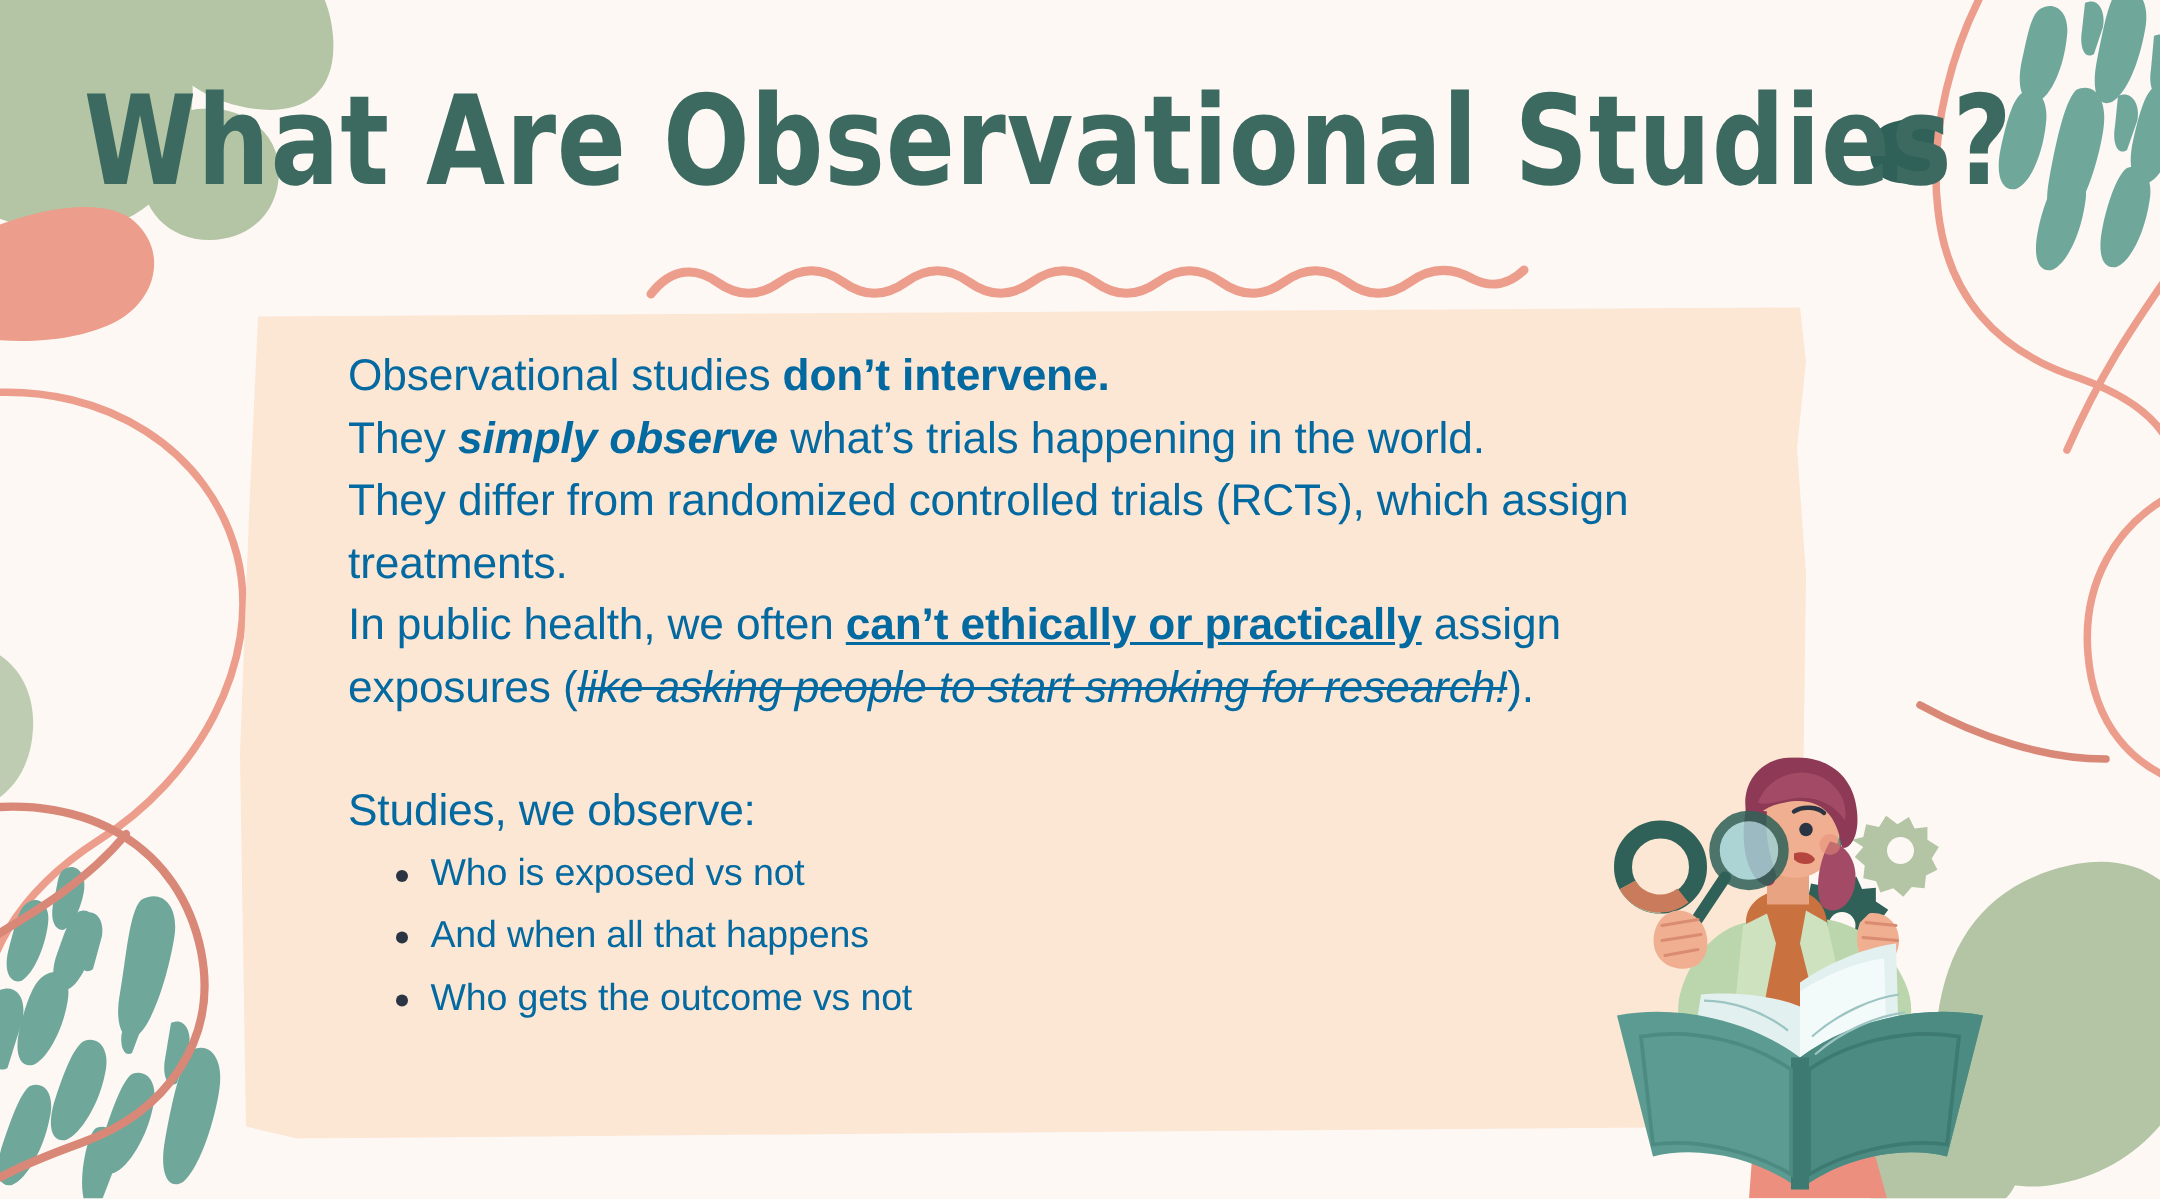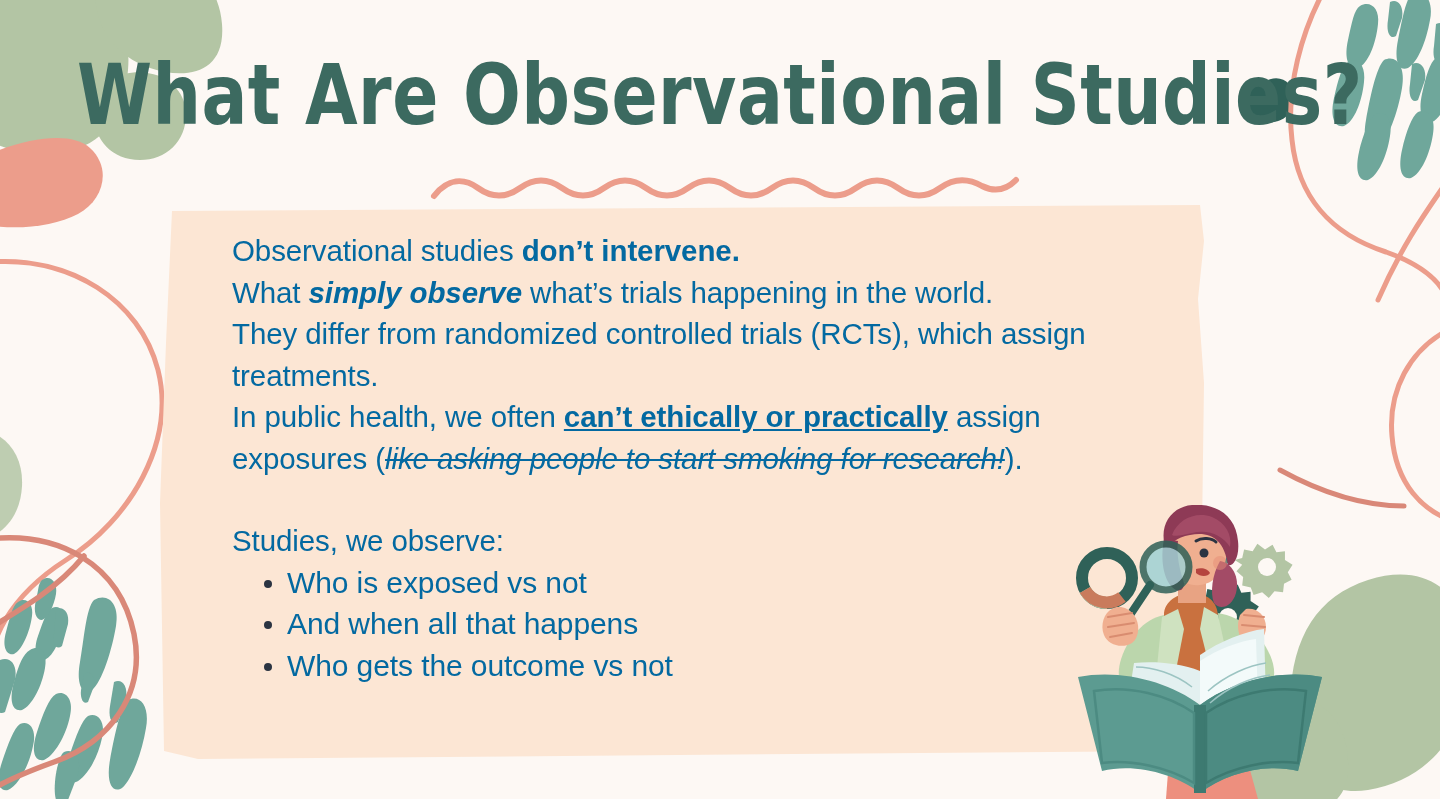--- a/index.html
+++ b/index.html
@@ -39,21 +39,21 @@
   .card-shape {
     position:absolute; inset:0;
     width:100%; height:100%;
   }
 
   
   .title-wrap {
     position:absolute;
     left:0; top:58px;
     width:1440px;
-    text-align:center;
+    text-align:left;
   }
   .title {
     display:inline-block;
     font-family:"DejaVu Sans", sans-serif;
     font-weight:700;
     font-size:74px;
     line-height:1.02;
     letter-spacing:0.5px;
     color:#3C6A60;
     transform:scaleX(0.92) scaleY(1.12);
@@ -88,21 +88,21 @@
 
   .lead-in { margin-top:0; }
 
   ul.observe-list {
     list-style:none;
     margin:0; padding:0;
   }
   ul.observe-list li {
     position:relative;
     padding-left:55px;
-    font-size:30px;
+    font-size:25px;
     line-height:41.5px;
   }
   ul.observe-list li .dot {
     position:absolute;
     left:32px; top:18px;
     width:8px; height:8px;
     border-radius:50%;
     background:#2B3442;
   }
 
@@ -197,21 +197,21 @@
     <path d="M 4 28 C 18 10 34 10 48 20 C 62 30 76 30 90 20 C 104 10 118 10 132 20 C 146 30 160 30 174 20
              C 188 10 202 10 216 20 C 230 30 244 30 258 20 C 272 10 286 10 300 20 C 314 30 328 30 342 20
              C 356 10 370 10 384 20 C 398 30 412 30 426 20 C 440 10 454 10 468 20 C 482 30 496 30 510 20
              C 524 10 538 10 552 18 C 564 24 576 22 586 12" fill="none" stroke="#EC9D8B" stroke-width="6" stroke-linecap="round" stroke-linejoin="round"></path>
   </svg>
 
   <div class="body-text">
 
     <p><span>Observational studies </span><span class="b">don’t intervene.</span></p>
 
-    <p><span>What </span><span class="bi">simply observe</span><span> what’s trials happening in the world.</span></p>
+    <p><span>They </span><span class="bi">simply observe</span><span> what’s trials happening in the world.</span></p>
 
     <p><span>They differ from randomized controlled trials (RCTs), which assign treatments.</span></p>
 
     <p><span>In public health, we often </span><span class="bu">can’t ethically or practically</span><span> assign exposures (</span><span class="ital-strike">like asking people to start smoking for research!</span><span>).</span></p>
 
     <div class="spacer"></div>
 
     <p class="lead-in">Studies, we observe:</p>
 
     <ul class="observe-list">

